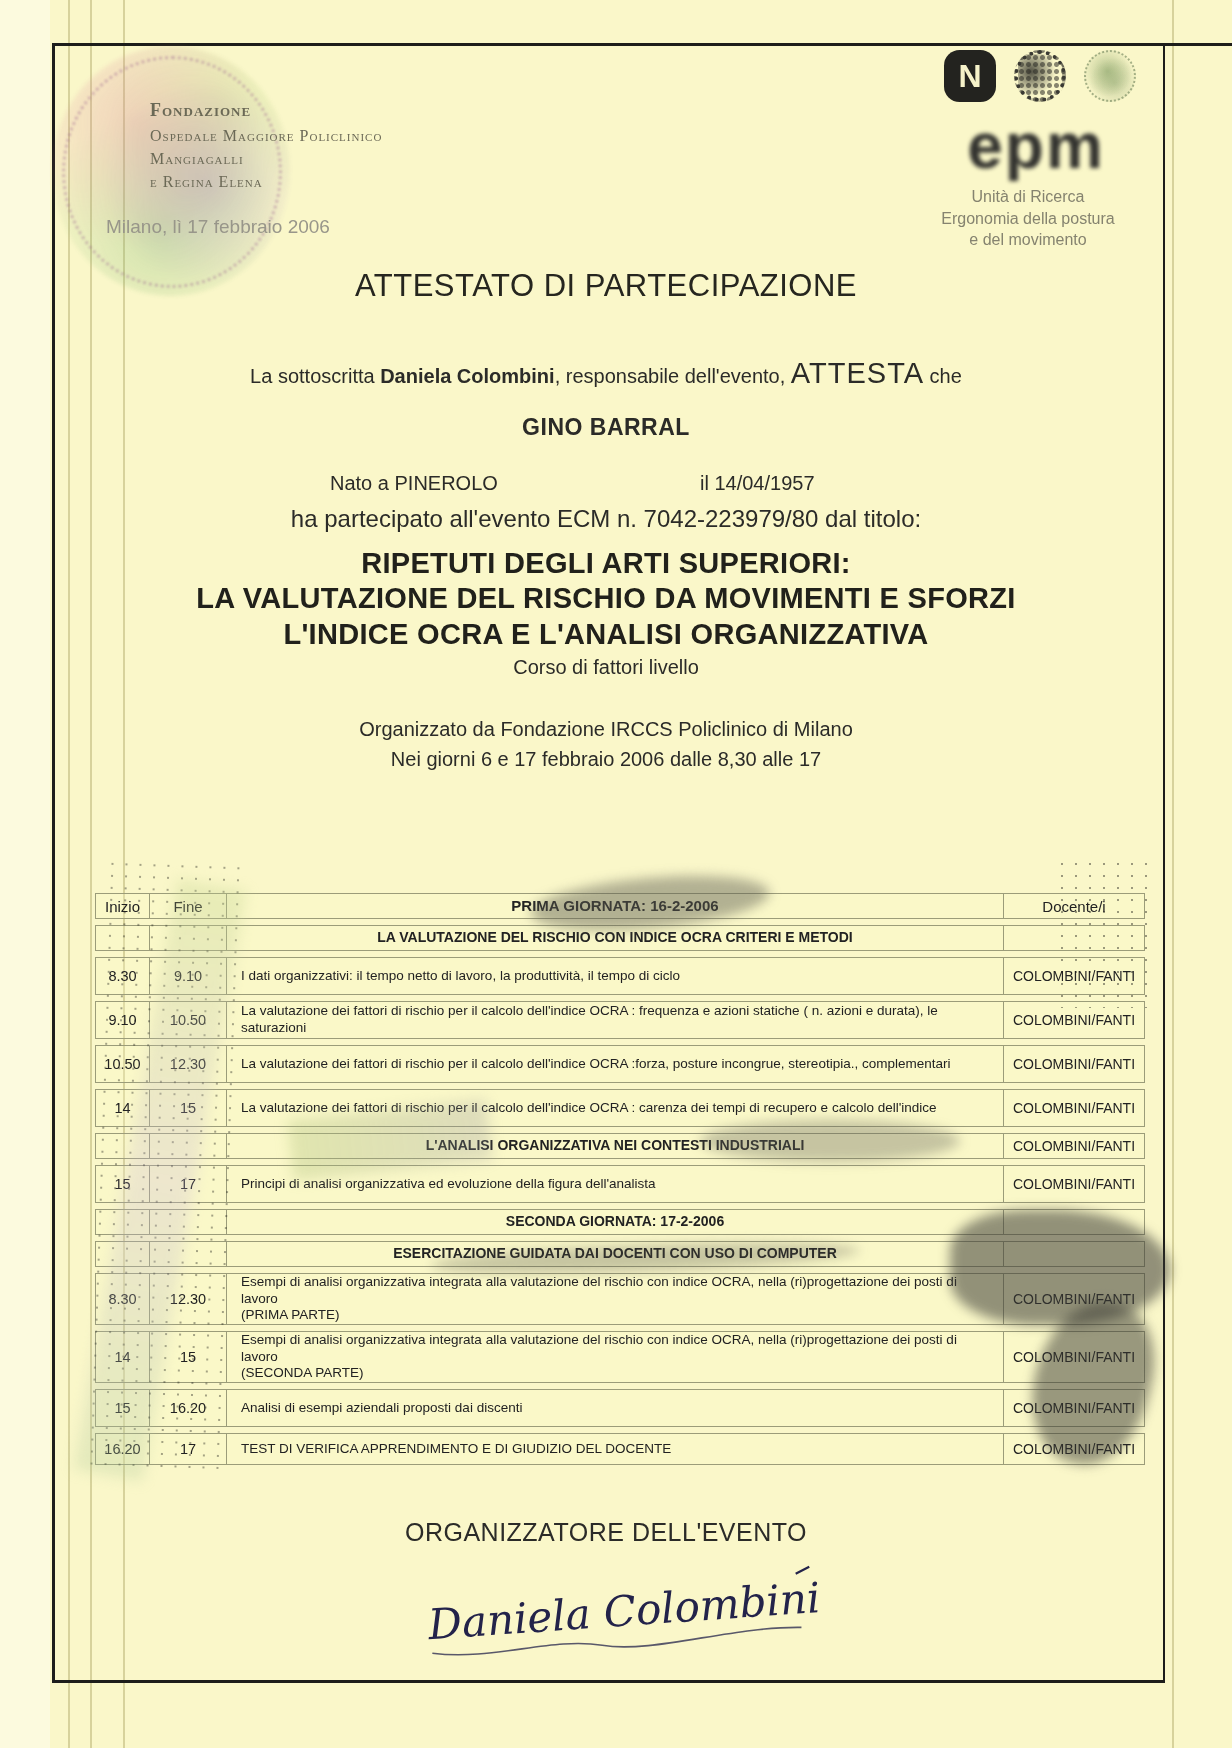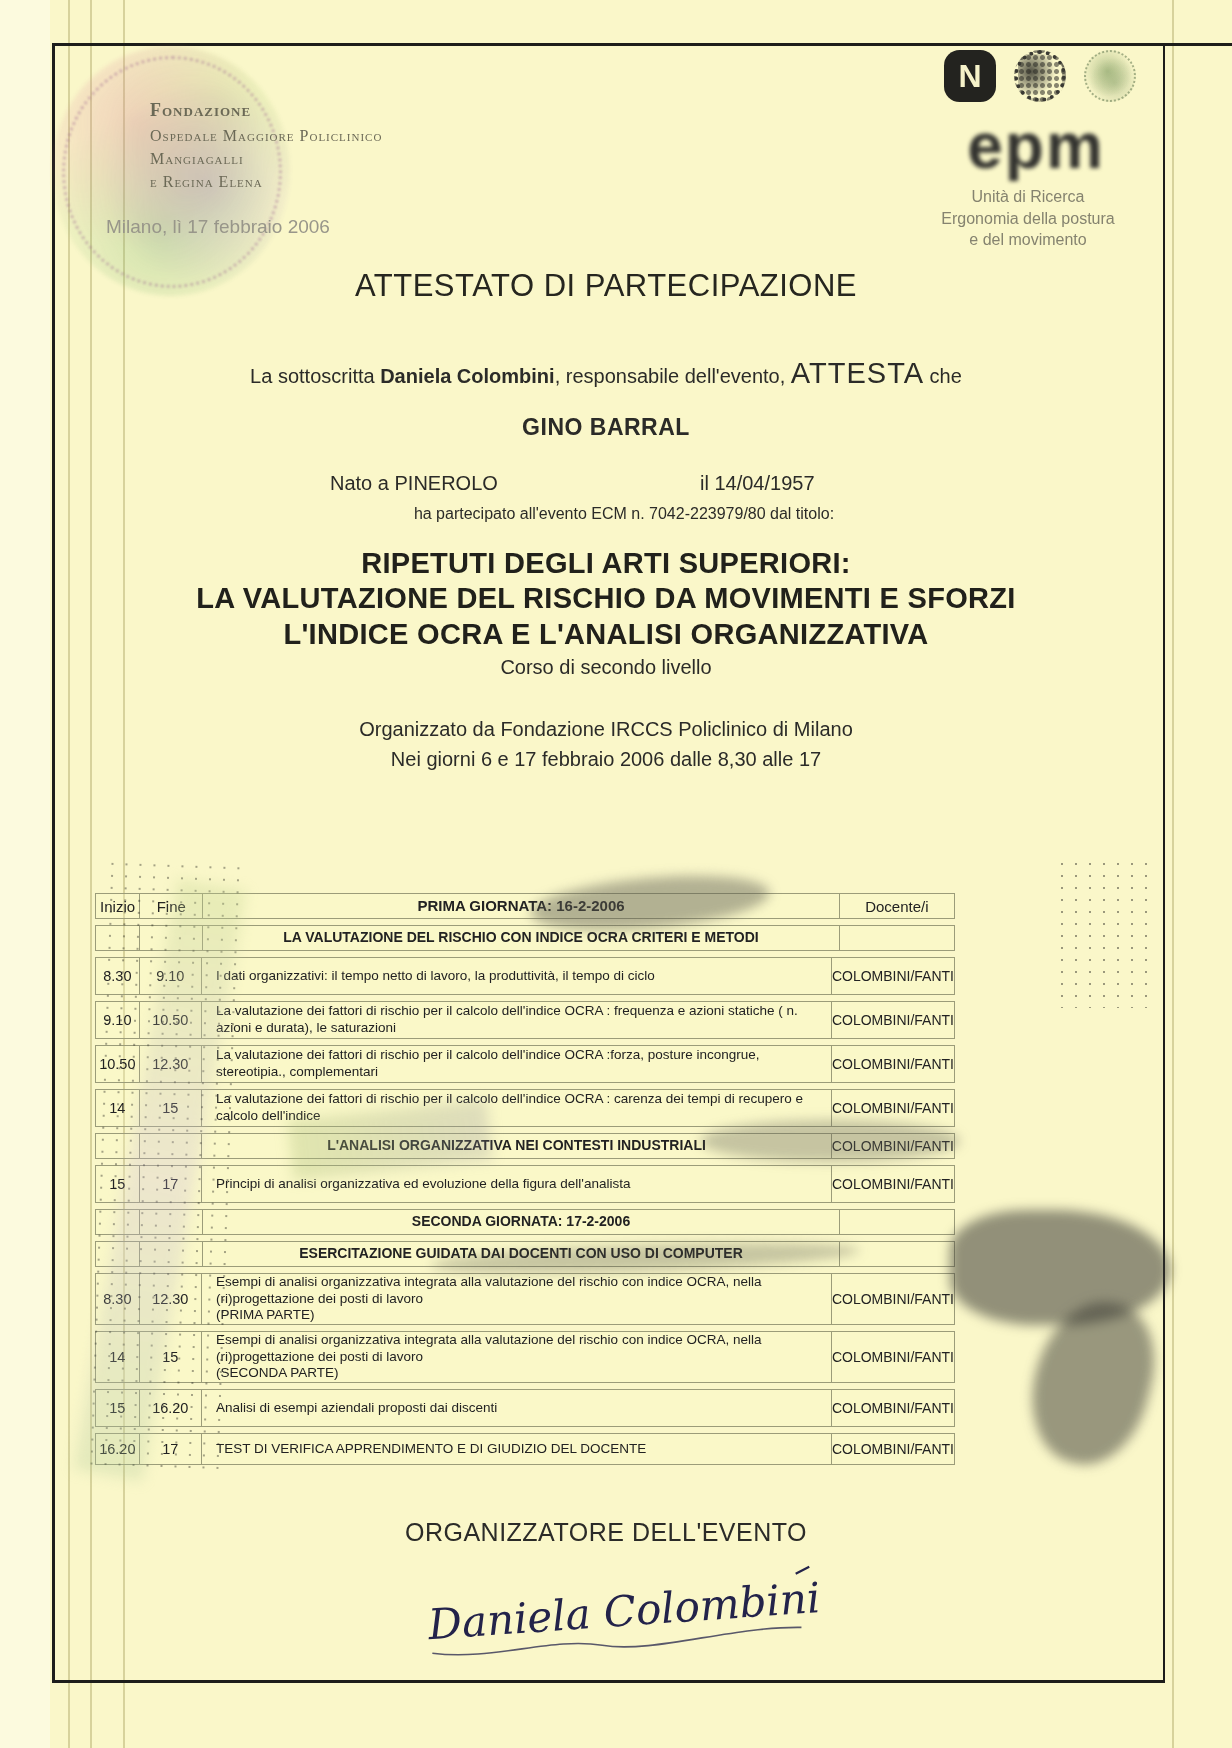--- a/index.html
+++ b/index.html
@@ -52,27 +52,27 @@
   .research-unit{left:908px;top:186px;width:240px;text-align:center;font-size:16px;line-height:1.35;color:#85836f;}
   
   .center-line{left:52px;width:1108px;text-align:center;}
   .doc-title{top:268px;font-size:31px;color:#26261f;letter-spacing:.5px;}
   .intro{top:357px;font-size:20px;}
   .intro .bname{font-weight:bold;}
   .intro .attesta{font-size:29px;letter-spacing:1px;}
   .participant{top:414px;font-size:23px;font-weight:bold;letter-spacing:.5px;}
   .born-place{left:330px;top:472px;font-size:20px;}
   .born-date{left:700px;top:472px;font-size:20px;}
-  .ecm-line{top:505px;font-size:16px;padding-left:18px;}
+  .ecm-line{top:505px;font-size:24px;}
   .course-title{top:546px;font-size:29px;font-weight:bold;line-height:1.22;color:#21211b;letter-spacing:.3px;}
   .course-level{top:656px;font-size:20px;}
   .organized{top:718px;font-size:20px;}
   .dates{top:748px;font-size:20px;}
   
-  .sched{left:95px;top:893px;width:860px;display:flex;flex-direction:column;gap:6px;}
+  .sched{left:95px;top:893px;width:1050px;display:flex;flex-direction:column;gap:6px;}
   .trow{display:flex;gap:0;}
   .tcell{border:1px solid #9b9c79;box-sizing:border-box;display:flex;align-items:center;
     font-size:13.5px;color:#222;background:rgba(252,250,200,.25);}
   .c-start{width:55px;justify-content:center;font-size:14.5px;}
   .c-end{width:78px;justify-content:center;font-size:14.5px;margin-left:-1px;}
   .c-desc{width:778px;padding:3px 6px 3px 14px;margin-left:-1px;white-space:pre-line;line-height:1.25;}
   .c-teacher{width:142px;justify-content:center;font-size:14px;margin-left:-1px;text-align:center;}
   .trow.hdr .tcell{font-size:15px;}
   .trow.hdr .c-desc{justify-content:center;font-weight:bold;padding-left:6px;}
   .trow.section .c-desc{justify-content:center;font-weight:bold;font-size:14px;padding-left:6px;}
@@ -135,21 +135,21 @@
 <div class="abs born-date">il 14/04/1957</div>
 
 <div class="abs center-line ecm-line">ha partecipato all'evento ECM n. 7042-223979/80 dal titolo:</div>
 
 <div class="abs center-line course-title">
   <div>RIPETUTI DEGLI ARTI SUPERIORI:</div>
   <div>LA VALUTAZIONE DEL RISCHIO DA MOVIMENTI E SFORZI</div>
   <div>L'INDICE OCRA E L'ANALISI ORGANIZZATIVA</div>
 </div>
 
-<div class="abs center-line course-level">Corso di secondo livello</div>
+<div class="abs center-line course-level">Corso di fattori livello</div>
 <div class="abs center-line organized">Organizzato da Fondazione IRCCS Policlinico di Milano</div>
 <div class="abs center-line dates">Nei giorni 6 e 17 febbraio 2006 dalle 8,30 alle 17</div>
 
 <div class="abs sched">
   <div class="trow hdr h26">
     <div class="tcell c-start">Inizio</div>
     <div class="tcell c-end">Fine</div>
     <div class="tcell c-desc">PRIMA GIORNATA: 16-2-2006</div>
     <div class="tcell c-teacher">Docente/i</div>
   </div>

